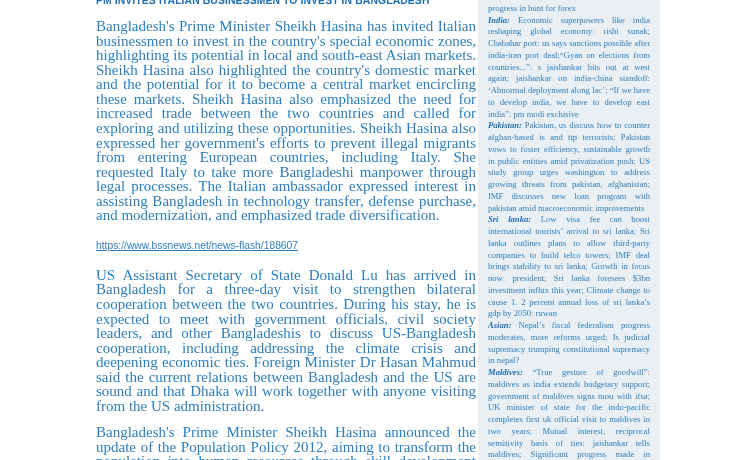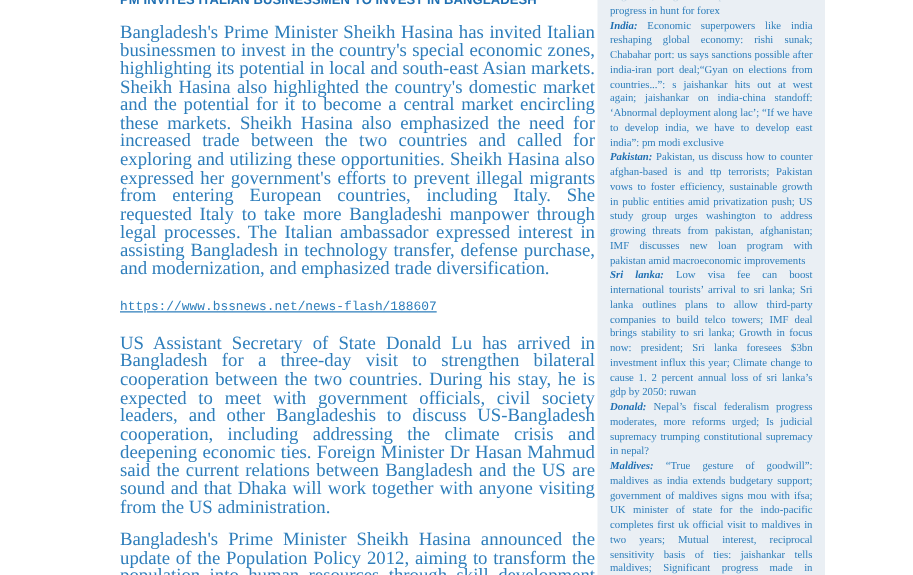--- a/index.html
+++ b/index.html
@@ -51,21 +51,21 @@
     line-height: 14.55px;
     color: #2e7ebb;
     text-align: justify;
     margin: 0 0 12px 0;
     -webkit-hyphens: none;
     hyphens: none;
   }
 
   .article-link {
     display: inline-block;
-    font-family: Liberation Mono, monospace;
+    font-family: Liberation Sans, sans-serif;
     font-size: 10.3px;
     line-height: 14px;
     color: #2e7ebb;
     text-decoration: underline;
     margin: 0 0 15px 0;
     cursor: pointer;
   }
 
   
   .sidebar-panel {
@@ -146,21 +146,21 @@
 
       <p class="sb-para">
         <span class="sb-label">Pakistan:</span><span> Pakistan, us discuss how to counter afghan-based is and ttp terrorists; Pakistan vows to foster efficiency, sustainable growth in public entities amid privatization push; US study group urges washington to address growing threats from pakistan, afghanistan; IMF discusses new loan program with pakistan amid macroeconomic improvements</span>
       </p>
 
       <p class="sb-para">
         <span class="sb-label">Sri lanka:</span><span> Low visa fee can boost international tourists’ arrival to sri lanka; Sri lanka outlines plans to allow third-party companies to build telco towers; IMF deal brings stability to sri lanka; Growth in focus now: president; Sri lanka foresees $3bn investment influx this year; Climate change to cause 1. 2 percent annual loss of sri lanka’s gdp by 2050: ruwan</span>
       </p>
 
       <p class="sb-para">
-        <span class="sb-label">Donald:</span><span> Nepal’s fiscal federalism progress moderates, more reforms urged; Is judicial supremacy trumping constitutional supremacy in nepal?</span>
+        <span class="sb-label">Asian:</span><span> Nepal’s fiscal federalism progress moderates, more reforms urged; Is judicial supremacy trumping constitutional supremacy in nepal?</span>
       </p>
 
       <p class="sb-para">
         <span class="sb-label">Maldives:</span><span> “True gesture of goodwill”: maldives as india extends budgetary support; government of maldives signs mou with ifsa; UK minister of state for the indo-pacific completes first uk official visit to maldives in two years; Mutual interest, reciprocal sensitivity basis of ties: jaishankar tells maldives; Significant progress made in expediting india-assisted projects in maldives: foreign ministry</span>
       </p>
 
     </div>
   </div>
 
 </div>

